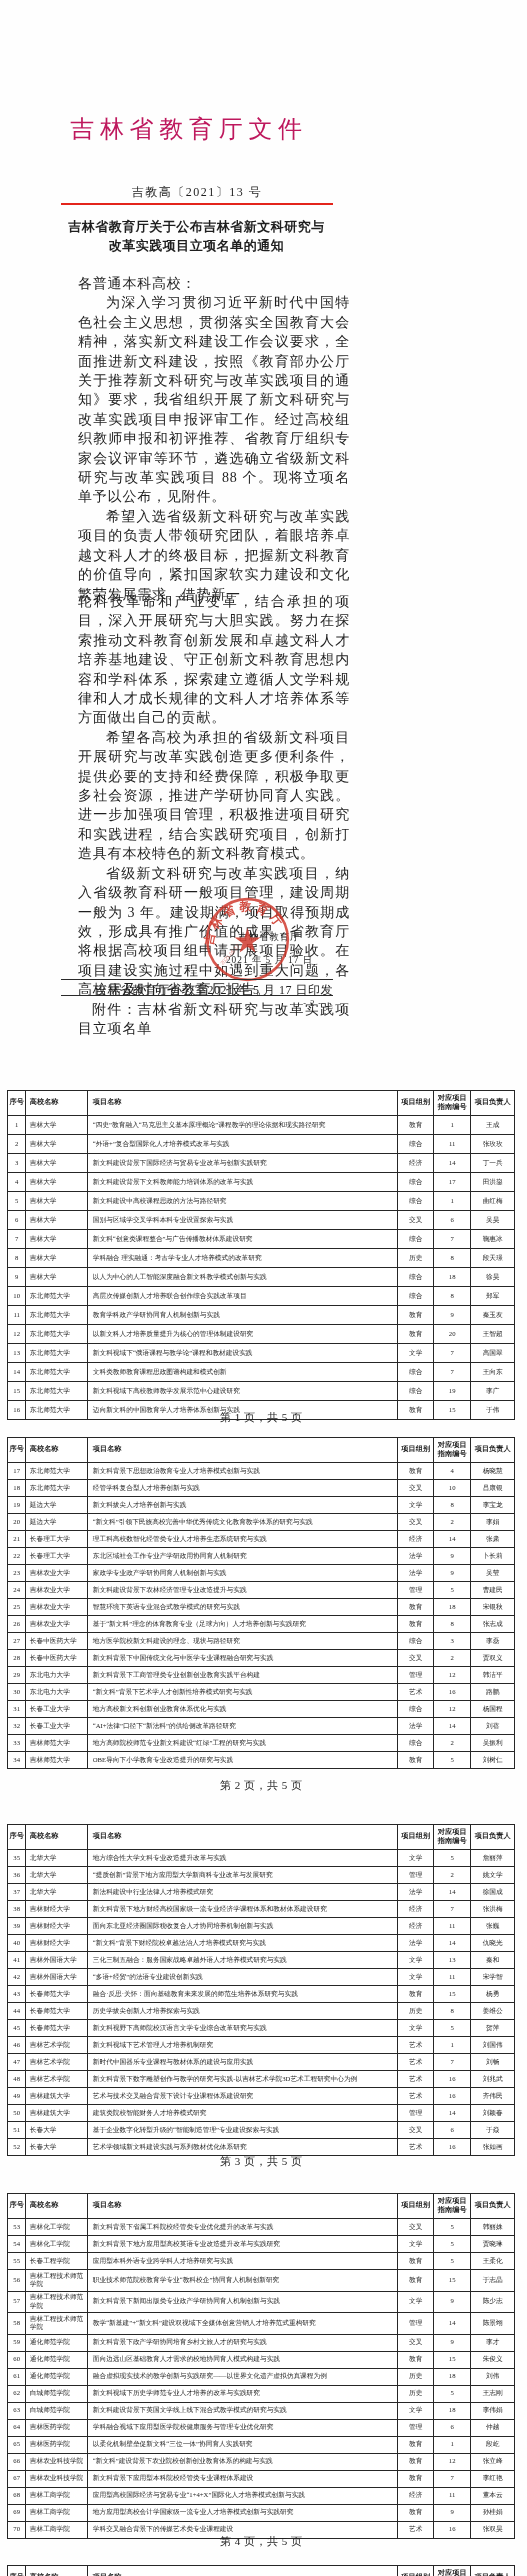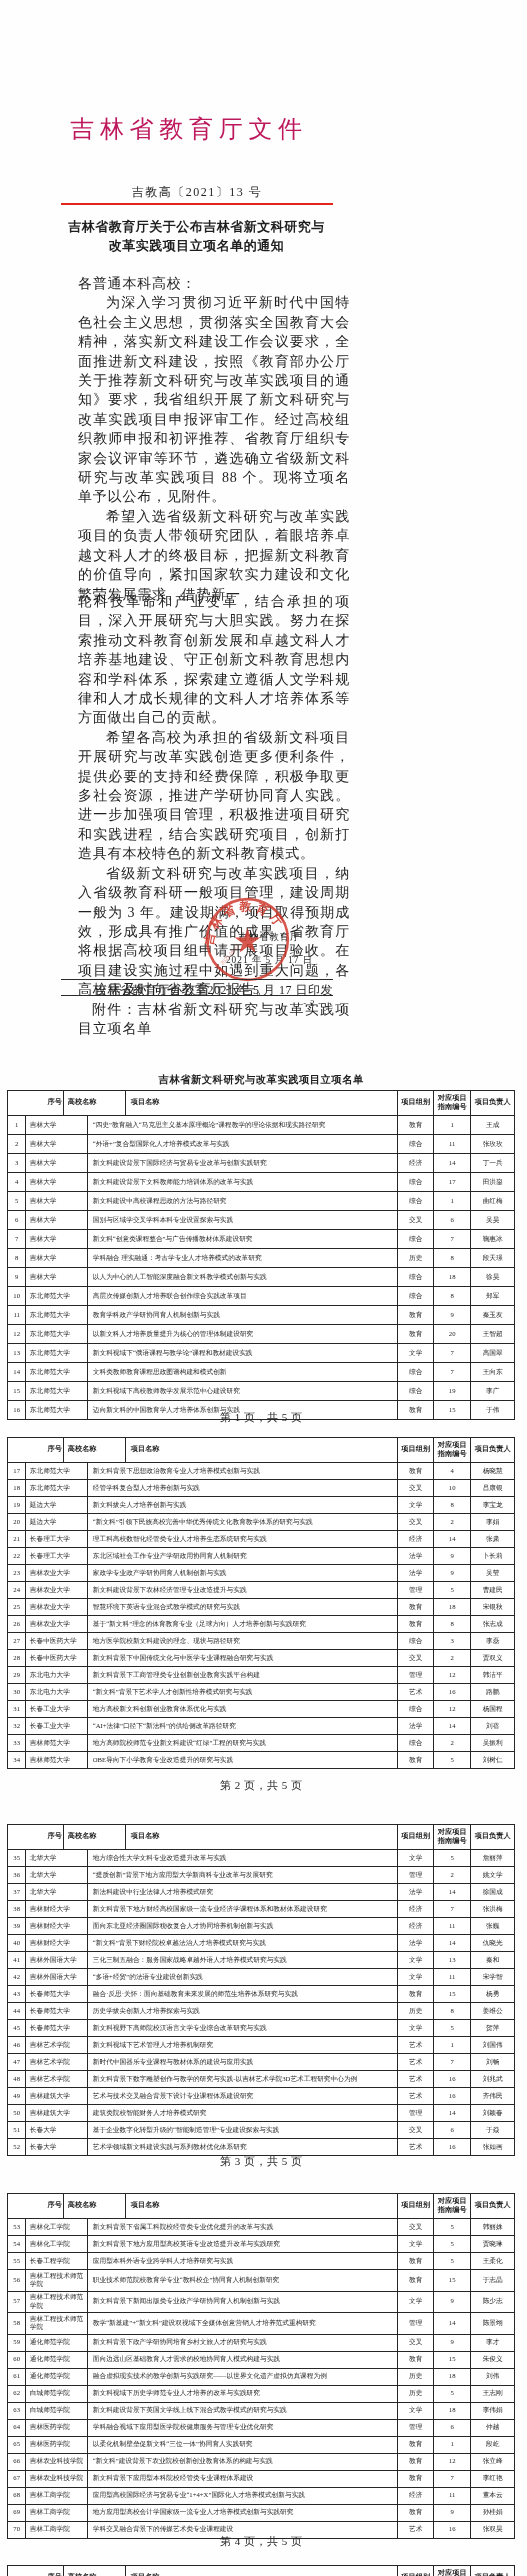--- a/index.html
+++ b/index.html
@@ -46,21 +46,21 @@
   
   .attach-title{
     position:absolute; top:1073px; left:7.2px; width:508px; text-align:center;
     font-size:10.3px; font-weight:bold; letter-spacing:0.5px;
   }
   .table-page{
     position:absolute; left:7.2px; width:508px; box-sizing:border-box;
     border:1px solid #262626; background:#fff;
   }
   .trow{ display:flex; border-top:0.5px solid #262626; align-items:stretch; }
-  .trow:first-child{ border-top:none;margin-left:38px; }
+  .trow:first-child{ border-top:none; }
   .tcell{
     box-sizing:border-box; border-left:0.5px solid #262626;
     display:flex; align-items:center; justify-content:center;
     text-align:center; font-size:6.7px; line-height:8.8px; padding:1.5px 1px;
   }
   .tcell:first-child{ border-left:none; }
   .c0{ width:17px; padding:1.5px 0; }
   .c1{ width:62px; justify-content:flex-start; text-align:left; padding-left:3.6px; }
   .c2{ flex:1; justify-content:flex-start; text-align:left; padding-left:4.6px; padding-right:3.1px; }
   .c3{ width:36px; }
@@ -121,21 +121,20 @@
   </svg>
 
   <div class="footer-rule" style="top:979px;"></div>
   <div class="footer-row">
     <span>吉林省教育厅办公室</span>
     <span>2021 年 5 月 17 日印发</span>
   </div>
   <div class="footer-rule" style="top:995px;"></div>
   <div class="page-no" style="top:999px;">- 2 -</div>
 
-  <div class="attach-title">吉林省新文科研究与改革实践项目立项名单</div>
 
   <div class="table-page rh35" style="top:1090px;">
       <div class="trow thead">
         <div class="tcell c0">序号</div>
         <div class="tcell c1">高校名称</div>
         <div class="tcell c2">项目名称</div>
         <div class="tcell c3">项目组别</div>
         <div class="tcell c4">对应项目指南编号</div>
         <div class="tcell c5">项目负责人</div>
       </div>

